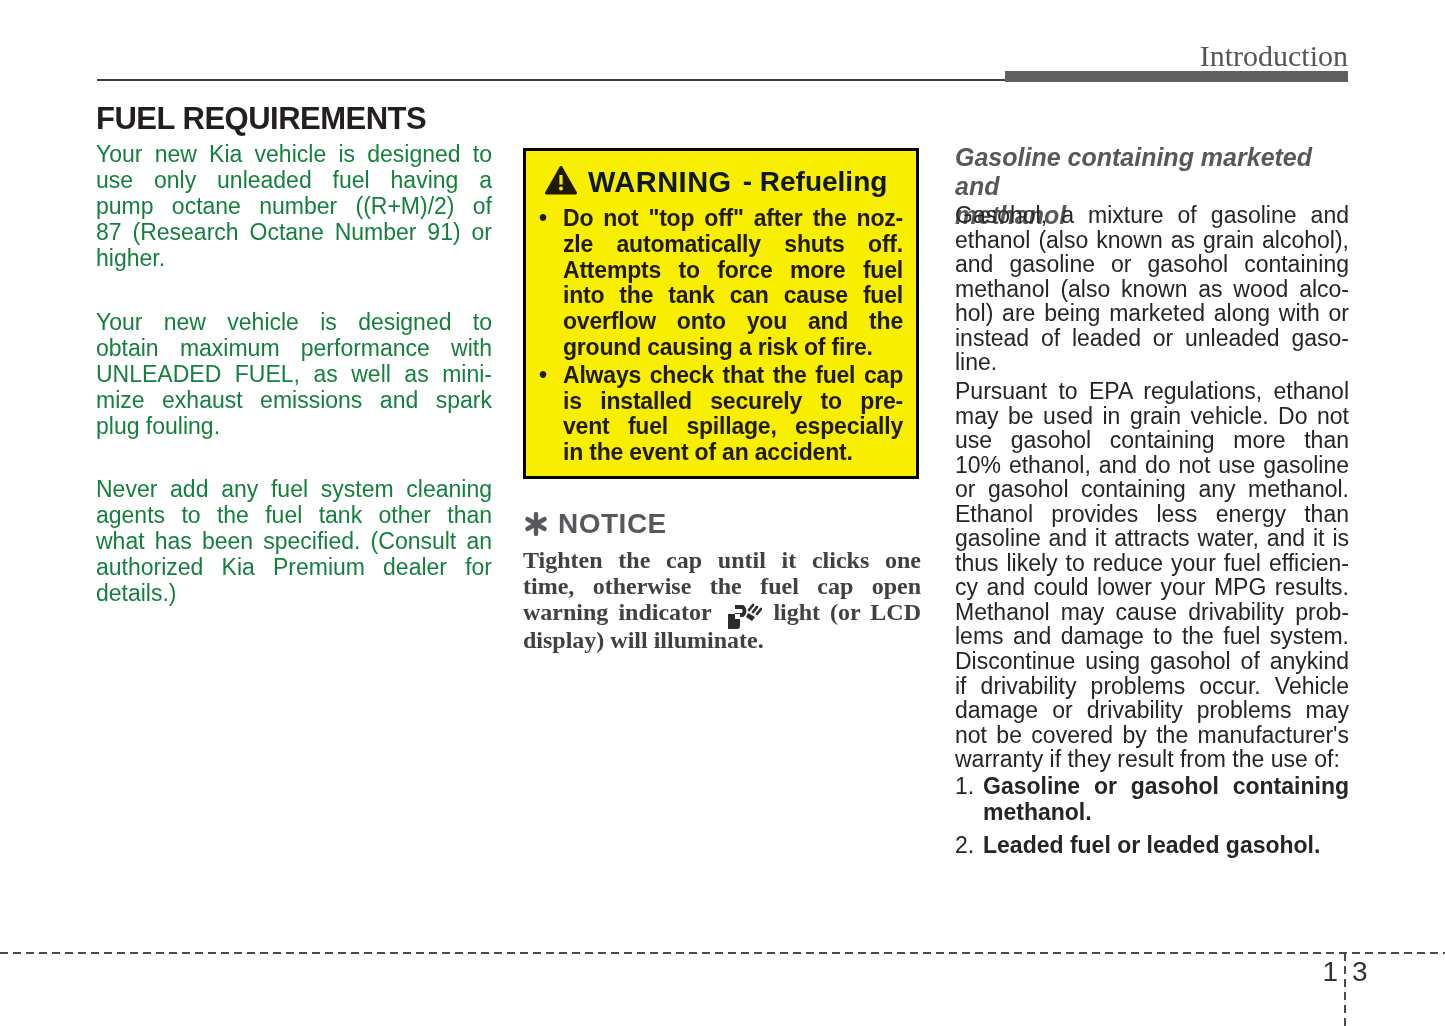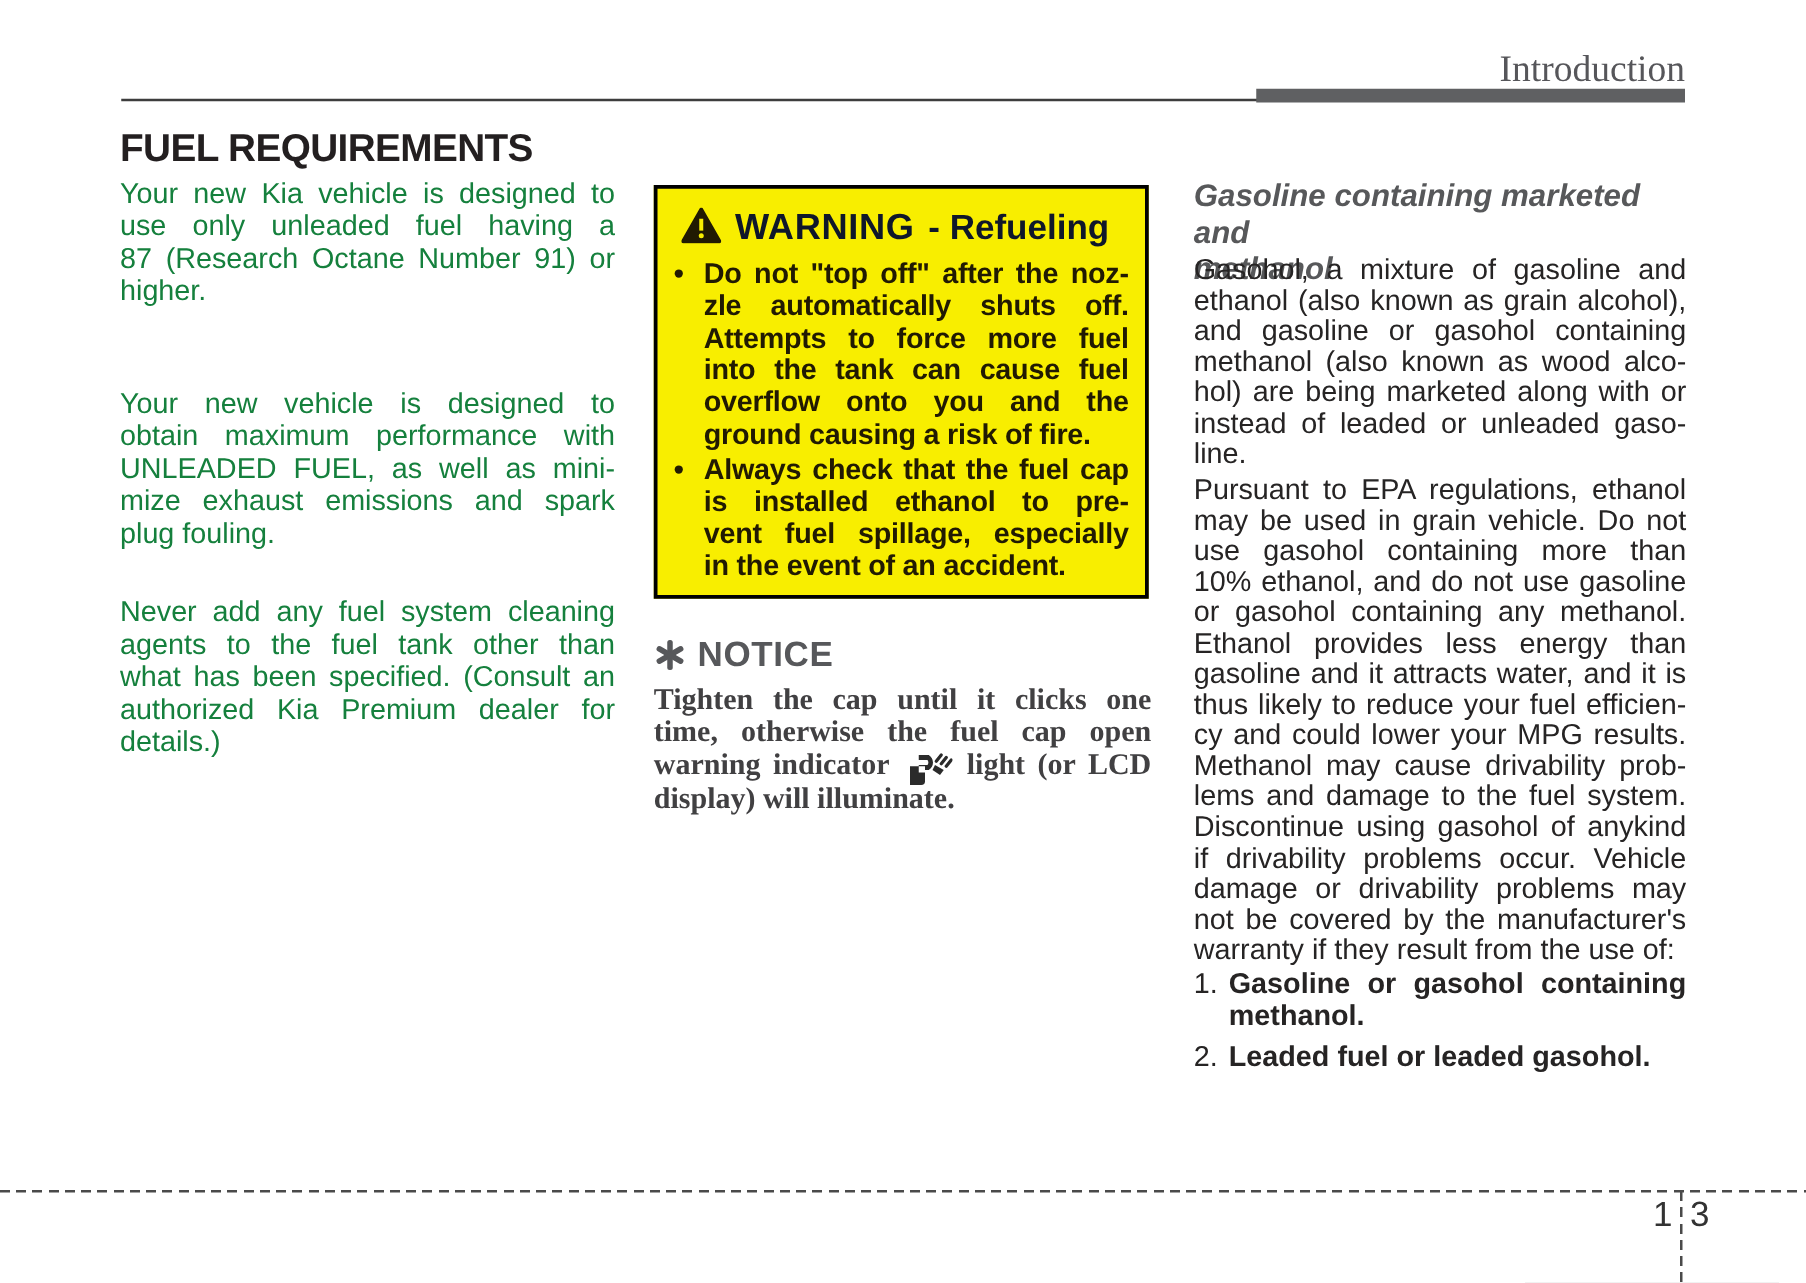--- a/index.html
+++ b/index.html
@@ -84,20 +84,21 @@
 <div class="page">
 
   <div class="intro-title">Introduction</div>
   <div class="thin-rule"></div>
   <div class="thick-bar"></div>
 
   <div class="fuel-heading">FUEL REQUIREMENTS</div>
   <div class="para lp1">
       <div class="tline">Your new Kia vehicle is designed to</div>
       <div class="tline">use only unleaded fuel having a</div>
+      <div class="tline">pump octane number ((R+M)/2) of</div>
       <div class="tline">87 (Research Octane Number 91) or</div>
       <div class="tline last">higher.</div>
     </div>
   <div class="para lp2">
       <div class="tline">Your new vehicle is designed to</div>
       <div class="tline">obtain maximum performance with</div>
       <div class="tline">UNLEADED FUEL, as well as mini-</div>
       <div class="tline">mize exhaust emissions and spark</div>
       <div class="tline last">plug fouling.</div>
     </div>
@@ -127,21 +128,21 @@
           <div class="tline">Attempts to force more fuel</div>
           <div class="tline">into the tank can cause fuel</div>
           <div class="tline">overflow onto you and the</div>
           <div class="tline last">ground causing a risk of fire.</div>
         </div>
     </div>
     <div class="wbullet">
       <span class="dot">•</span>
       <div class="blines">
           <div class="tline">Always check that the fuel cap</div>
-          <div class="tline">is installed ethanol to pre-</div>
+          <div class="tline">is installed securely to pre-</div>
           <div class="tline">vent fuel spillage, especially</div>
           <div class="tline last">in the event of an accident.</div>
         </div>
     </div>
   </div>
 
   <div class="notice">
     <div class="notice-head">
       <svg width="26" height="26" viewBox="0 0 26 26">
         <g fill="#57585b">

